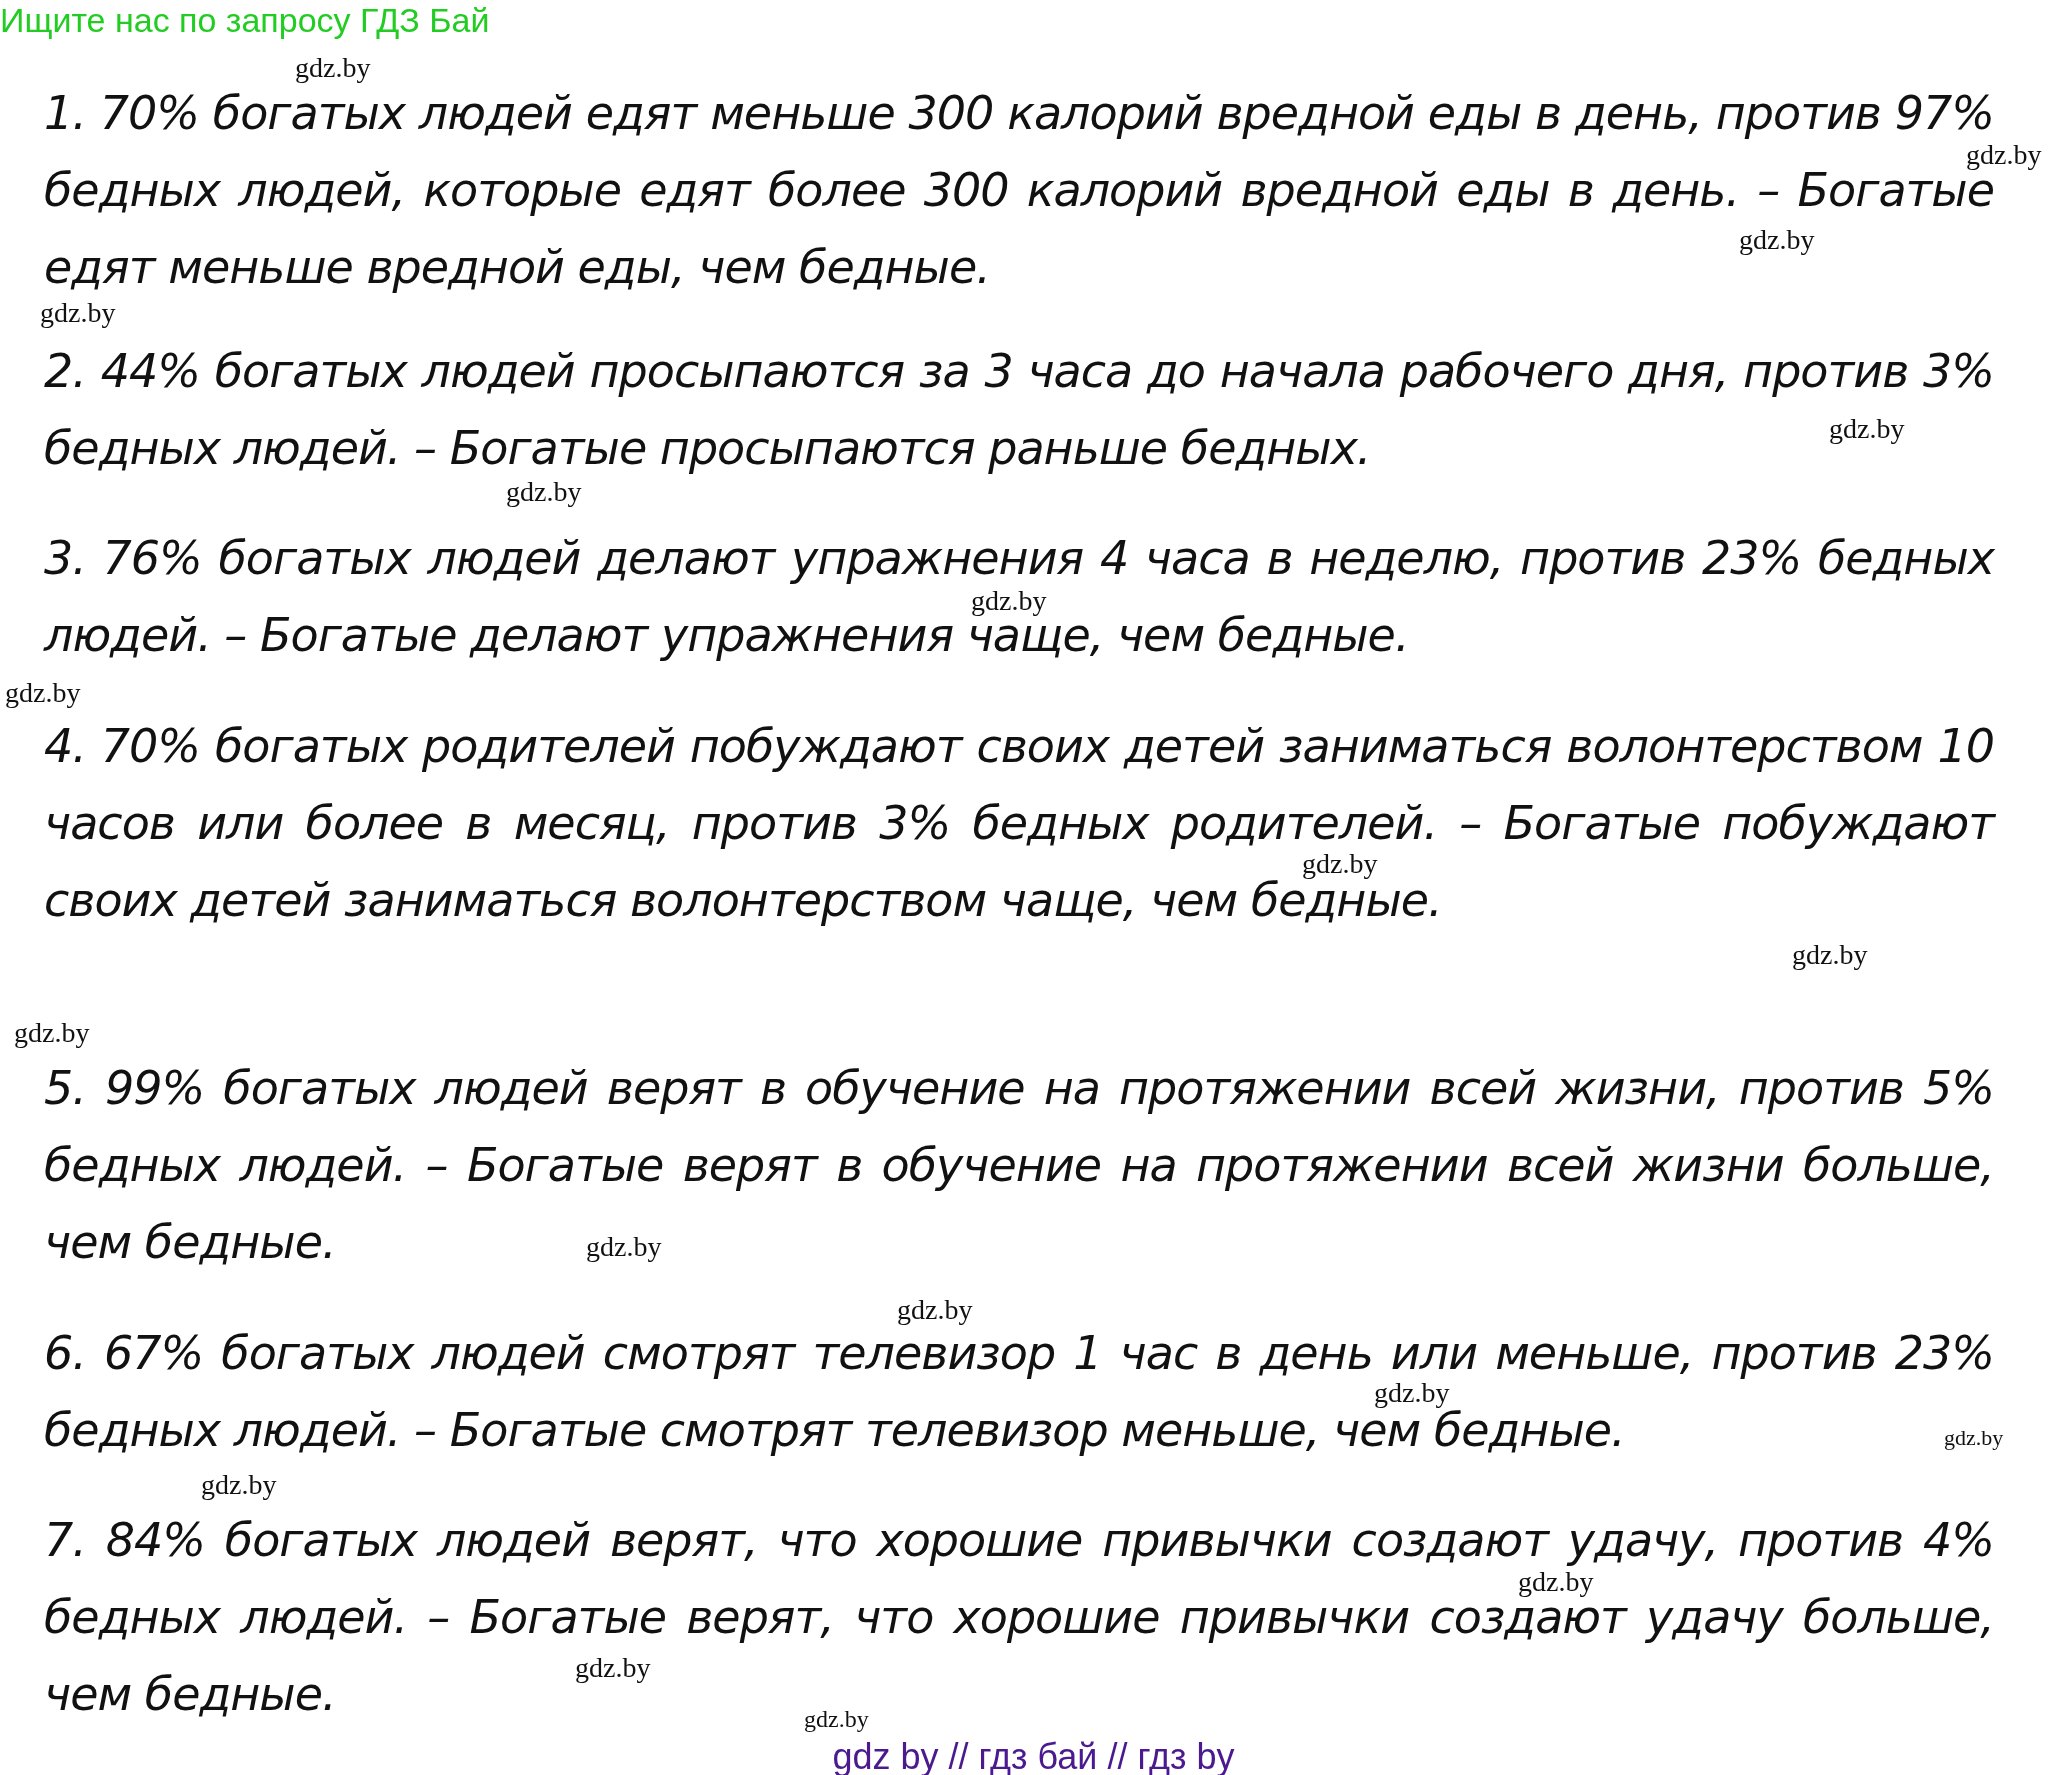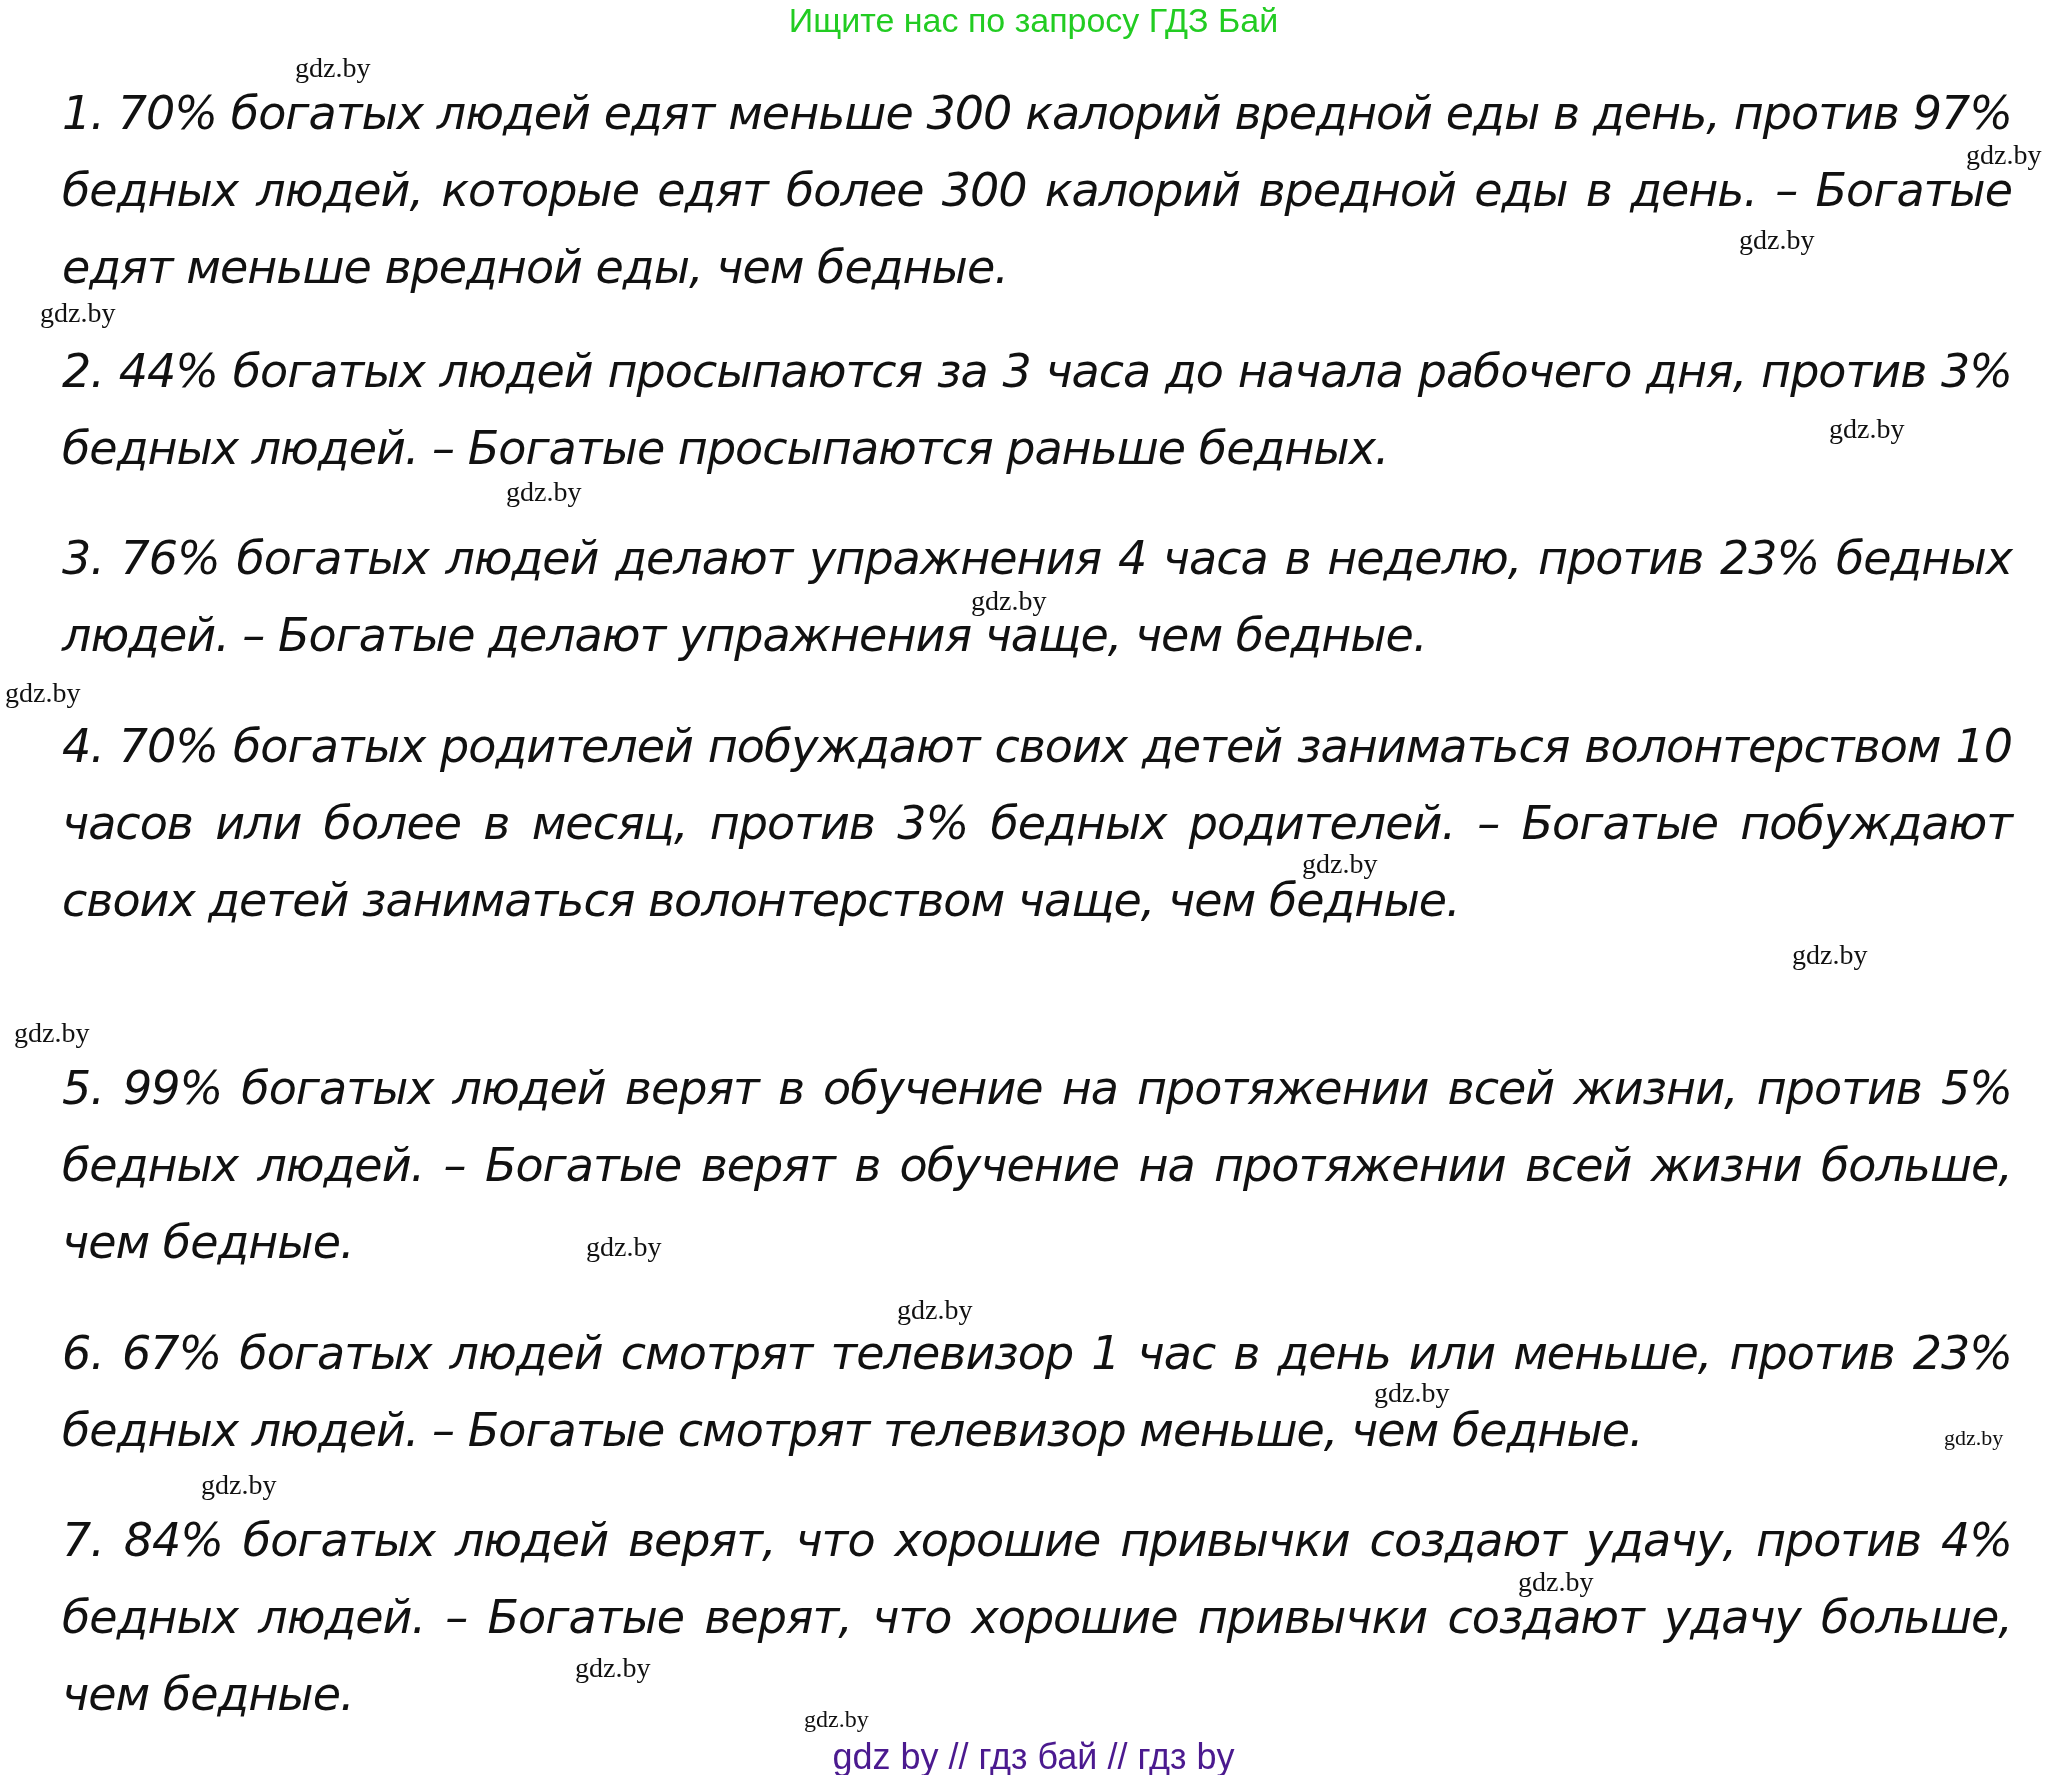--- a/index.html
+++ b/index.html
@@ -1,18 +1,18 @@
 <!DOCTYPE html>
 <html><head>
 <meta charset="utf-8">
 <style>
   html,body{margin:0;padding:0;background:#fff;}
   body{width:2067px;height:1775px;position:relative;overflow:hidden;font-family:"DejaVu Sans",sans-serif;}
-  .header{position:absolute;top:0;left:0;width:2067px;text-align:center;color:#22cc22;font-family:"Liberation Sans",sans-serif;font-size:34px;line-height:40px;}
-  .para{position:absolute;left:62px;width:1950px;font-family:"DejaVu Sans",sans-serif;font-style:italic;font-size:46px;line-height:77px;color:#111;text-align:justify;letter-spacing:-1px;}
+  .header{position:absolute;top:0;left:0;width:2067px;color:#22cc22;font-family:"Liberation Sans",sans-serif;font-size:34px;line-height:40px;}
+  .para{position:absolute;left:44px;width:1950px;font-family:"DejaVu Sans",sans-serif;font-style:italic;font-size:46px;line-height:77px;color:#111;text-align:justify;letter-spacing:-1px;}
   .wm{position:absolute;font-family:Liberation Serif, serif;font-size:28px;color:#111;}
   .footer{position:absolute;top:1736px;left:0;width:2067px;text-align:center;color:#4b1a8f;font-family:"Liberation Sans",sans-serif;font-size:36px;}
 </style>
 </head>
 <body>
 
 <div class="header">Ищите нас по запросу ГДЗ Бай</div>
 
 <div class="para" style="top:75px">1. 70% богатых людей едят меньше 300 калорий вредной еды в день, против 97% бедных людей, которые едят более 300 калорий вредной еды в день. – Богатые едят меньше вредной еды, чем бедные.</div>
 <div class="para" style="top:333px">2. 44% богатых людей просыпаются за 3 часа до начала рабочего дня, против 3% бедных людей. – Богатые просыпаются раньше бедных.</div>

